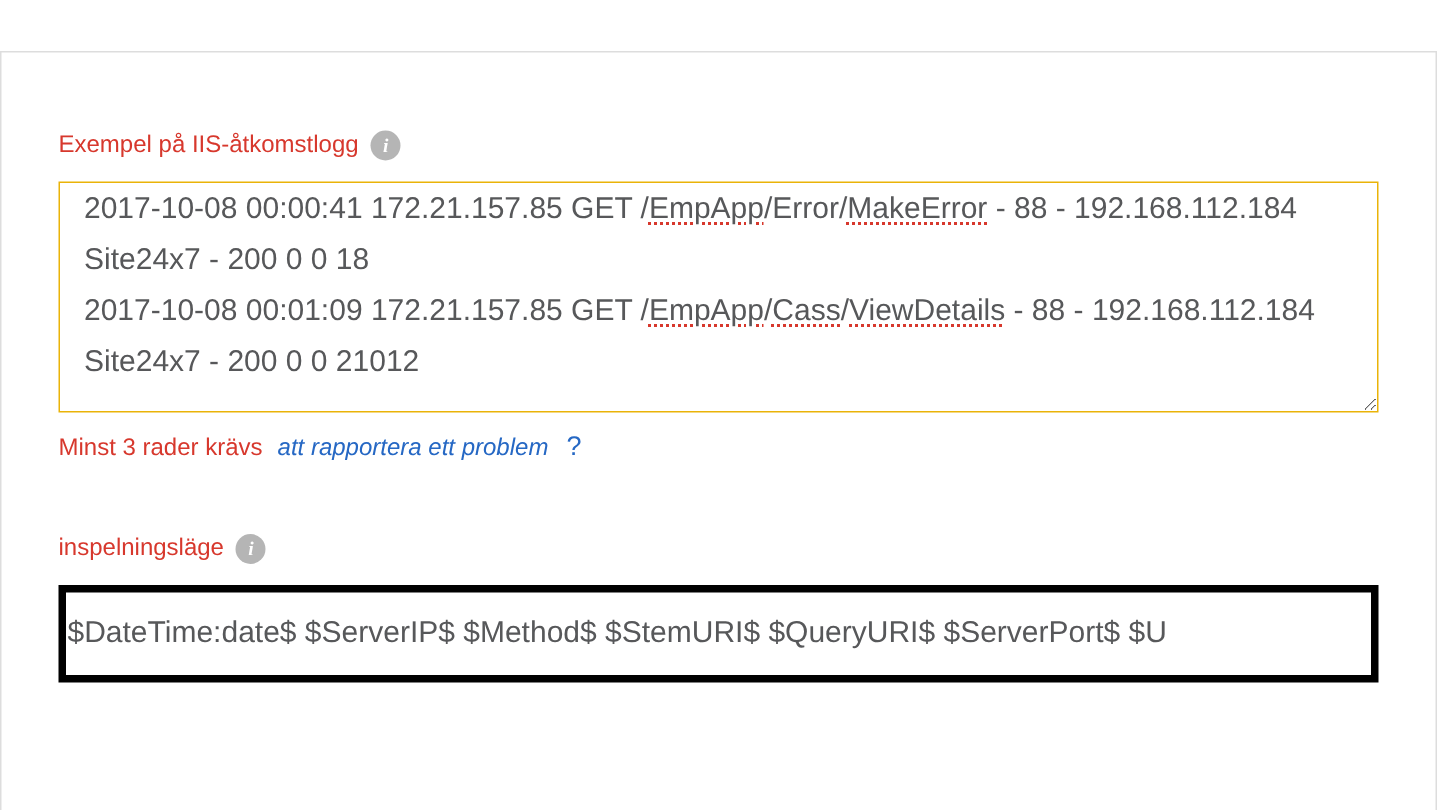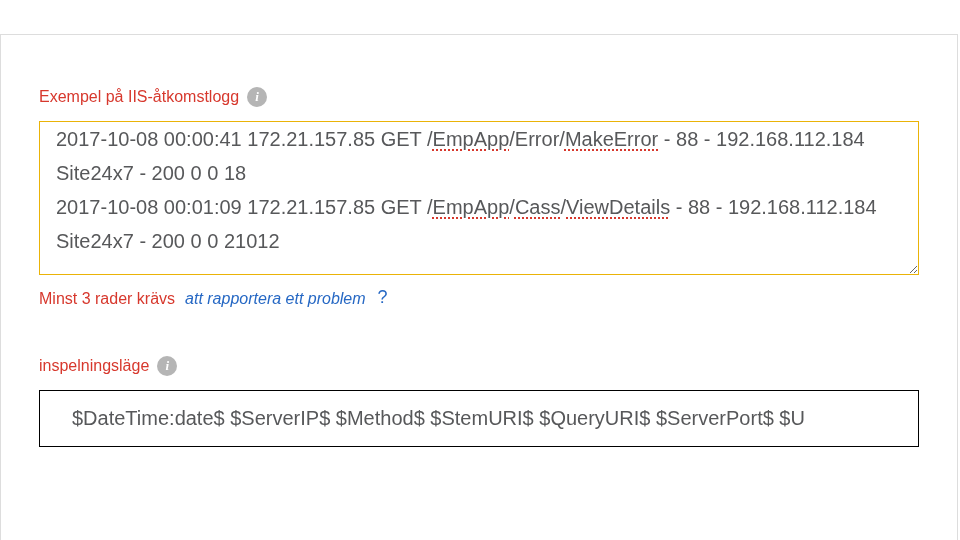--- a/index.html
+++ b/index.html
@@ -86,22 +86,22 @@
       font-style: italic;
     }
     .help-icon {
       color: #2668c4;
       font-size: 18px;
       cursor: pointer;
       margin-left: 2px;
     }
     .pattern-input {
       width: 100%;
-      border: 1px solid #000000;
-      padding: 16px 32px;
+      border: 5px solid #000000;
+      padding: 16px 1px;
       font-size: 20px;
       color: #57585a;
       font-family: inherit;
     }
   </style>
 </head>
 <body>
 
 <div class="container">
 

